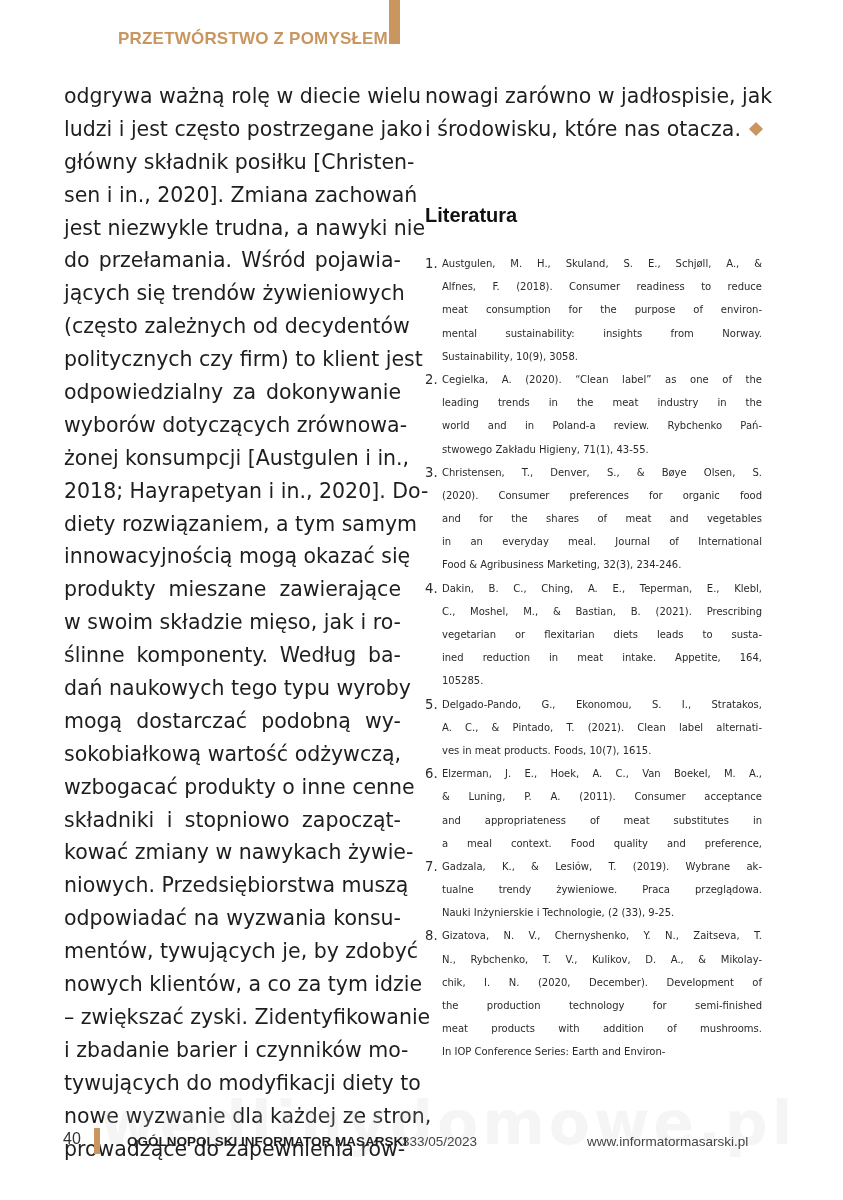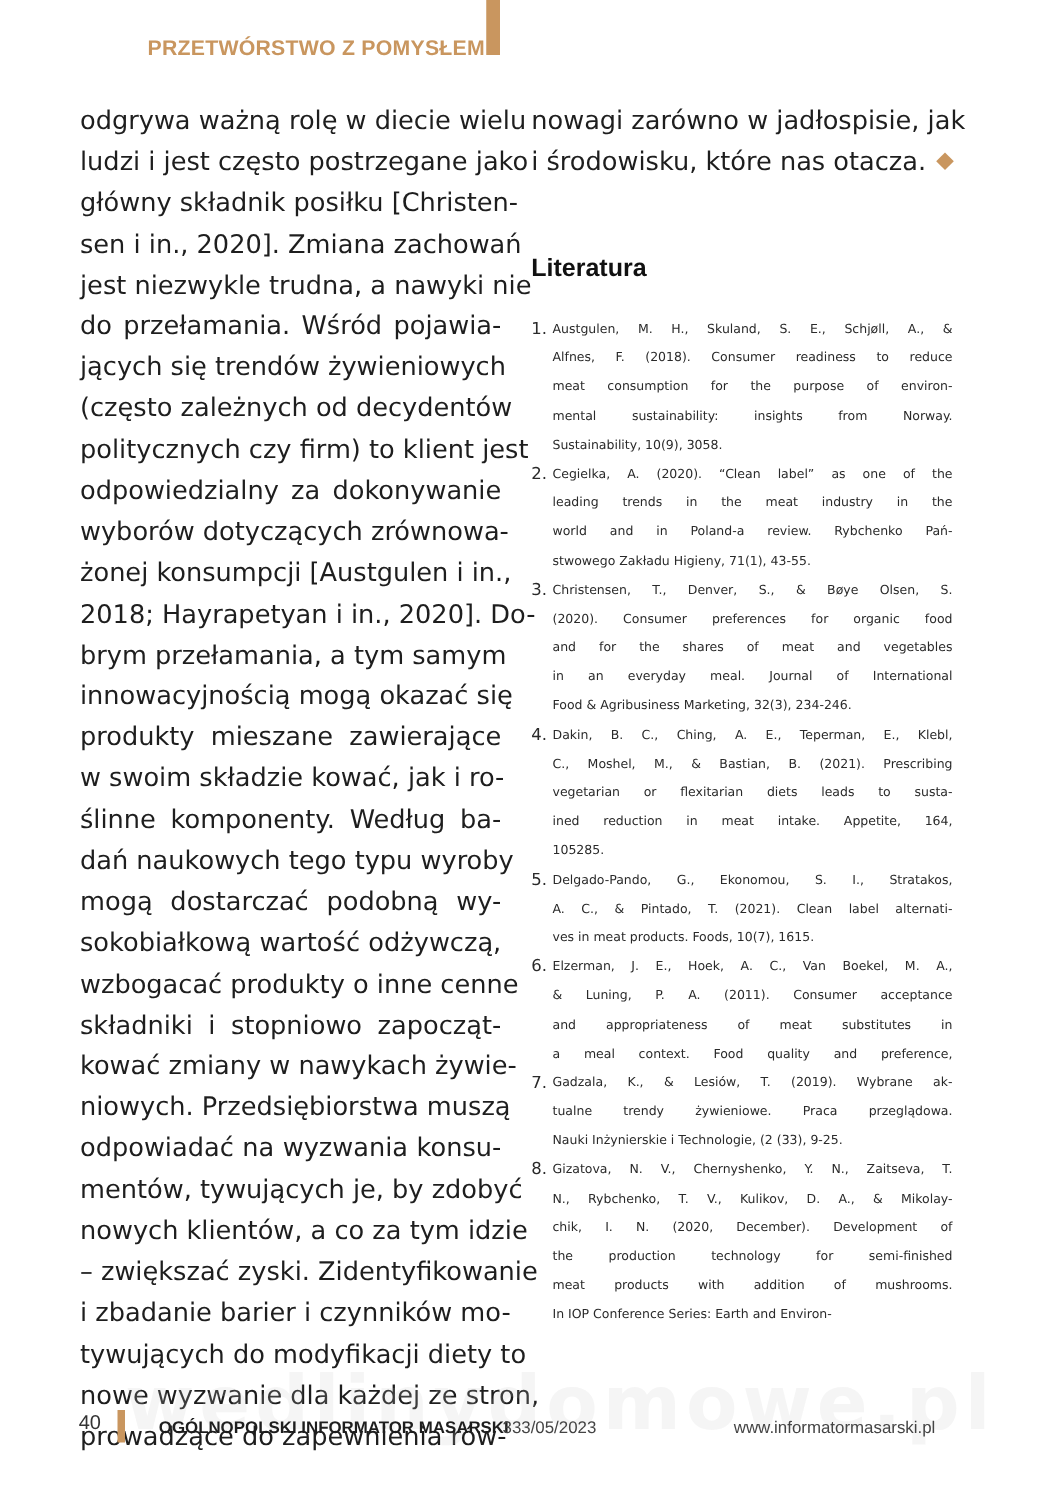--- a/index.html
+++ b/index.html
@@ -85,24 +85,24 @@
     <div class="line">sen i in., 2020]. Zmiana zachowań</div>
     <div class="line">jest niezwykle trudna, a nawyki nie</div>
     <div class="line">do przełamania. Wśród pojawia-</div>
     <div class="line">jących się trendów żywieniowych</div>
     <div class="line">(często zależnych od decydentów</div>
     <div class="line">politycznych czy firm) to klient jest</div>
     <div class="line">odpowiedzialny za dokonywanie</div>
     <div class="line">wyborów dotyczących zrównowa-</div>
     <div class="line">żonej konsumpcji [Austgulen i in.,</div>
     <div class="line">2018; Hayrapetyan i in., 2020]. Do-</div>
-    <div class="line">brym przełamania, a tym samym</div>
+    <div class="line">diety rozwiązaniem, a tym samym</div>
     <div class="line">innowacyjnością mogą okazać się</div>
     <div class="line">produkty mieszane zawierające</div>
-    <div class="line">w swoim składzie kować, jak i ro-</div>
+    <div class="line">w swoim składzie mięso, jak i ro-</div>
     <div class="line">ślinne komponenty. Według ba-</div>
     <div class="line">dań naukowych tego typu wyroby</div>
     <div class="line">mogą dostarczać podobną wy-</div>
     <div class="line">sokobiałkową wartość odżywczą,</div>
     <div class="line">wzbogacać produkty o inne cenne</div>
     <div class="line">składniki i stopniowo zapocząt-</div>
     <div class="line">kować zmiany w nawykach żywie-</div>
     <div class="line">niowych. Przedsiębiorstwa muszą</div>
     <div class="line">odpowiadać na wyzwania konsu-</div>
     <div class="line">mentów, tywujących je, by zdobyć</div>

